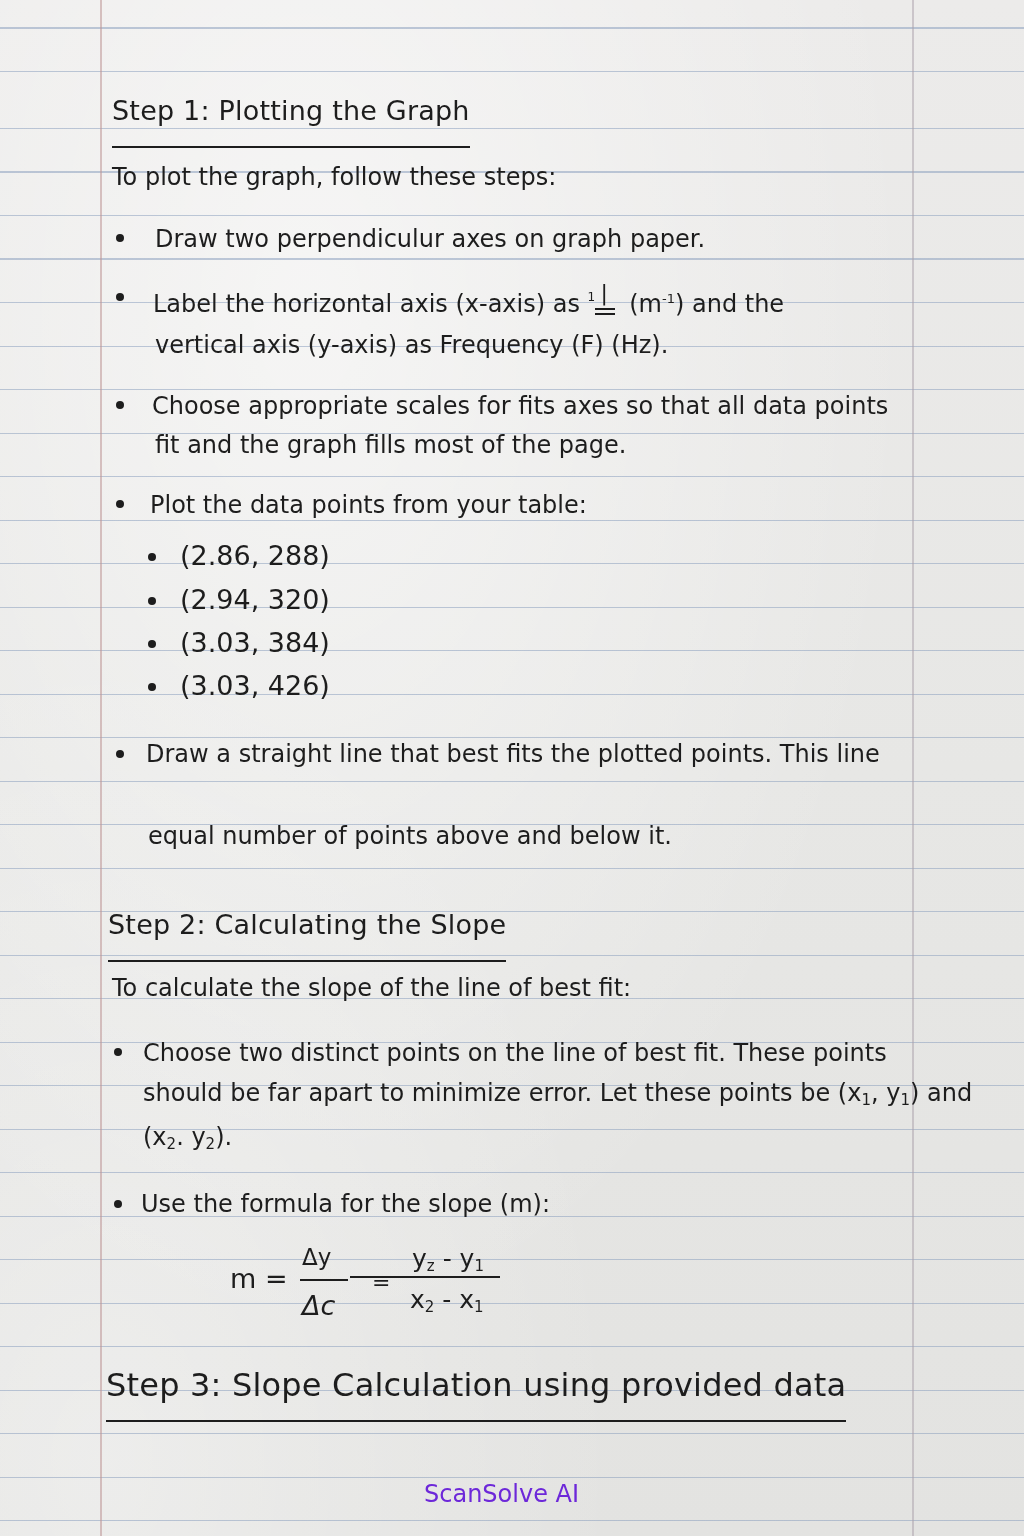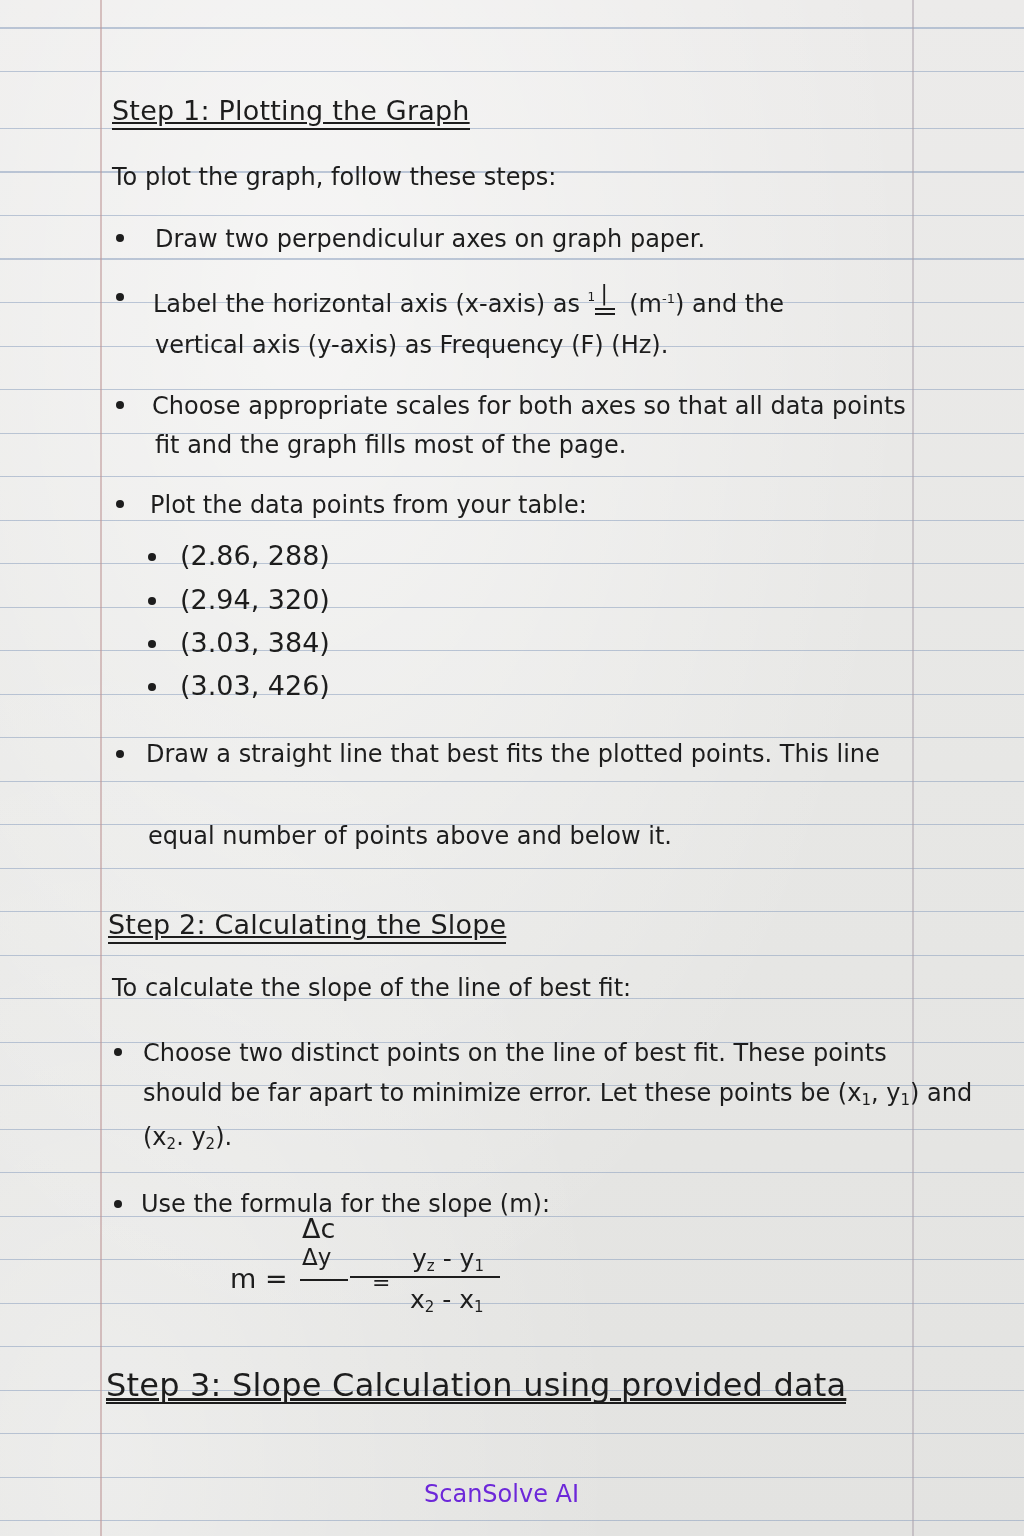--- a/index.html
+++ b/index.html
@@ -31,21 +31,21 @@
     background: rgba(190,150,150,0.55);
   }
   .margin-right {
     position: absolute; left: 912px; top: 0; bottom: 0; width: 1.5px;
     background: rgba(170,160,170,0.5);
   }
   .content { position: absolute; left: 0; top: 0; width: 1024px; height: 1536px; }
   .abs { position: absolute; white-space: nowrap; }
   .heading {
     font-size: 27px; letter-spacing: 0.2px;
-    border-bottom: 2.5px solid #1d1d1d; padding-bottom: 0; line-height: 34px; text-decoration: underline;
+    border-bottom: 2.5px solid #1d1d1d; padding-bottom: 18px; line-height: 34px;
   }
   .para { font-size: 24px; line-height: 30px; }
   .bullet-dot {
     position: absolute; width: 8px; height: 8px; border-radius: 50%;
     background: #1d1d1d;
   }
   .coord { font-size: 27px; line-height: 40px; }
   .frac-line { position: absolute; height: 2px; background: #1d1d1d; }
   .sub { font-size: 15px; vertical-align: -4px; }
   .sup { font-size: 13px; vertical-align: 9px; }
@@ -77,21 +77,21 @@
       <span style="position:absolute; left:13px; top:-10px; font-size:22px;">|</span>
       <span style="position:absolute; left:7px; top:20px; width:20px; height:2px; background:#1d1d1d;"></span>
       <span style="position:absolute; left:7px; top:25px; width:20px; height:2px; background:#1d1d1d;"></span>
     </span>
     <span>(m</span><span class="sup">-1</span><span>)</span>
     <span>and the</span>
   </div>
   <div class="abs para" style="left:155px; top:330px;text-align:right;">vertical axis (y-axis) as Frequency (F) (Hz).</div>
 
   <div class="bullet-dot" style="left:116px; top:401px;"></div>
-  <div class="abs para" style="left:152px; top:391px;">Choose appropriate scales for both axes so that all data points</div>
+  <div class="abs para" style="left:152px; top:391px;">Choose appropriate scales for fits axes so that all data points</div>
   <div class="abs para" style="left:155px; top:430px;">fit and the graph fills most of the page.</div>
 
   <div class="bullet-dot" style="left:116px; top:500px;"></div>
   <div class="abs para" style="left:150px; top:490px;">Plot the data points from your table:</div>
 
   <div class="bullet-dot" style="left:148px; top:553px;"></div>
   <div class="abs coord" style="left:180px; top:536px;">(2.86, 288)</div>
   <div class="bullet-dot" style="left:148px; top:597px;"></div>
   <div class="abs coord" style="left:180px; top:580px;">(2.94, 320)</div>
   <div class="bullet-dot" style="left:148px; top:640px;"></div>
@@ -115,21 +115,21 @@
     <span>(x</span><span class="sub">2</span><span>. y</span><span class="sub">2</span><span>).</span>
   </div>
 
   <div class="bullet-dot" style="left:114px; top:1200px;"></div>
   <div class="abs para" style="left:141px; top:1189px;">Use the formula for the slope (m):</div>
 
   <div>
     <div class="abs" style="left:230px; top:1263px; font-size:27px;">m =</div>
     <div class="abs" style="left:302px; top:1244px; font-size:23px;">Δy</div>
     <div class="frac-line" style="left:300px; top:1279px; width:48px;"></div>
-    <div class="abs" style="left:302px; top:1213px; font-size:27px;">Δc</div>
+    <div class="abs" style="left:302px; top:1290px; font-size:27px;font-style:italic;">Δc</div>
     <div class="abs" style="left:372px; top:1270px; font-size:22px;">=</div>
     <div class="abs" style="left:412px; top:1244px; font-size:25px;">
       <span>y</span><span class="sub">z</span>
       <span>-</span>
       <span>y</span><span class="sub">1</span>
     </div>
     <div class="frac-line" style="left:350px; top:1276px; width:150px;"></div>
     <div class="abs" style="left:410px; top:1285px; font-size:25px;">
       <span>x</span><span class="sub">2</span>
       <span>-</span>

